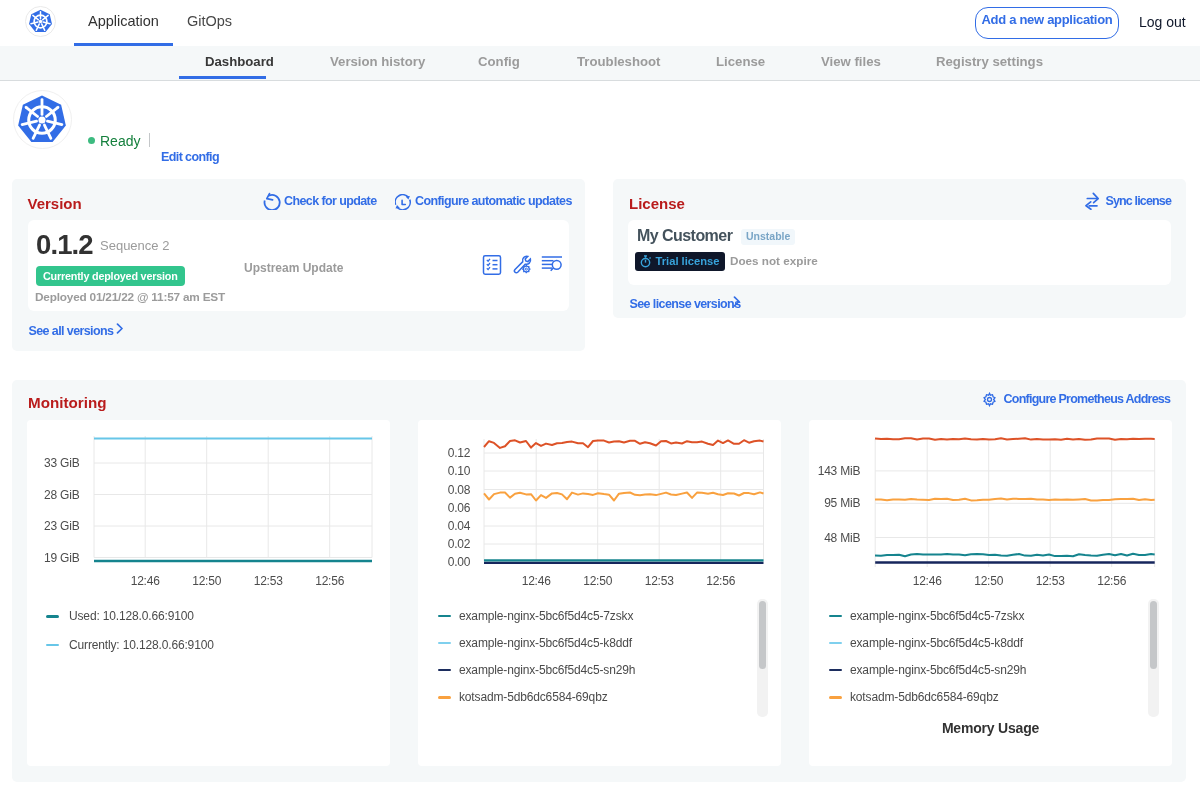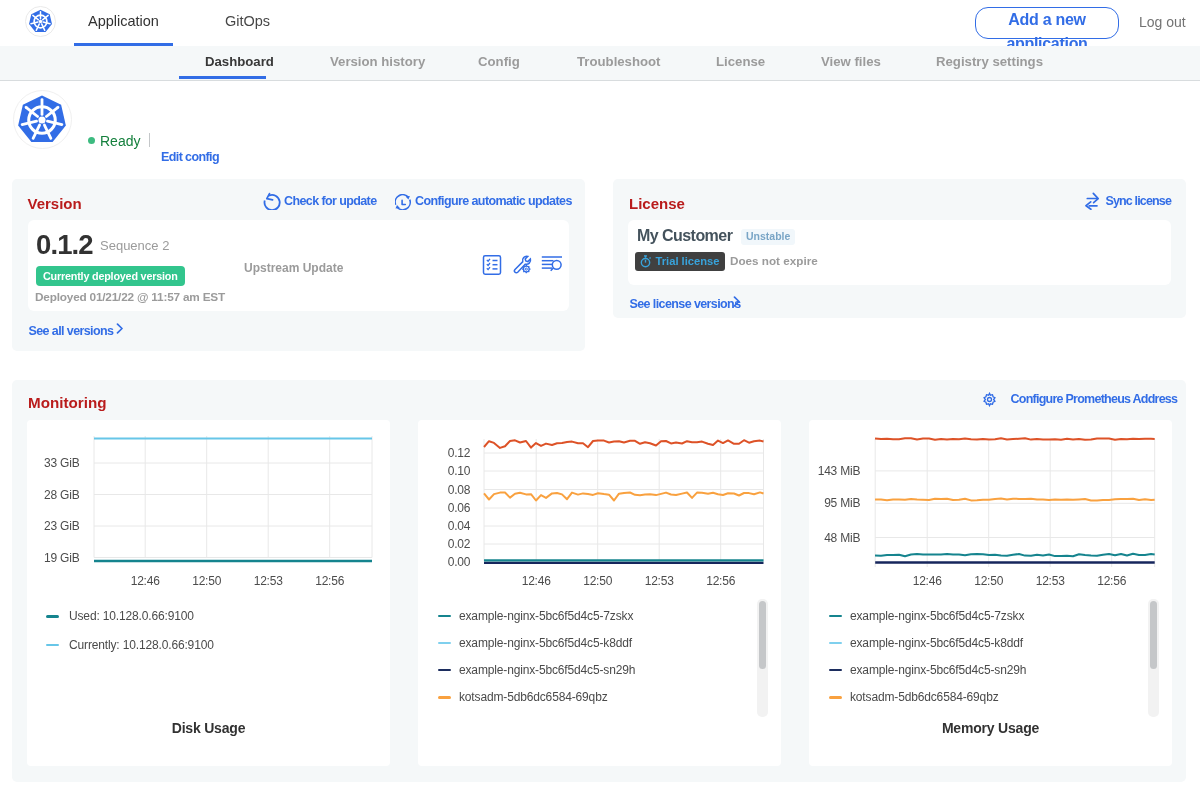--- a/index.html
+++ b/index.html
@@ -30,23 +30,23 @@
         <line x1="60.7" y1="53.4" x2="89.0" y2="59.9"></line>
         <line x1="54.8" y1="60.9" x2="67.4" y2="87.0"></line>
         <line x1="45.2" y1="60.9" x2="32.6" y2="87.0"></line>
         <line x1="39.3" y1="53.4" x2="11.0" y2="59.9"></line>
         <line x1="41.4" y1="44.1" x2="18.7" y2="26.1"></line>
     </g>
     <circle cx="50" cy="51" r="7" fill="#fff"></circle>
   </svg>
   <div class="abs" style="left:88px;top:14px;font-size:14.5px;font-weight:500;color:#323232;line-height:15px;">Application</div>
   <div class="abs" style="left:74px;top:43px;width:99px;height:2.5px;background:#326de6;"></div>
-  <div class="abs" style="left:187px;top:14px;font-size:14.5px;font-weight:500;color:#474747;line-height:15px;margin-left:38px;">GitOps</div>
-  <div class="abs" style="left:975px;top:7px;width:144px;height:32px;border:1.3px solid #326de6;border-radius:13px;text-align:center;line-height:23.5px;font-size:16px;font-weight:bold;letter-spacing:-0.3px;color:#326de6;">Add a new application</div>
-  <div class="abs" style="left:1139px;top:15px;font-size:14px;font-weight:500;color:#737373;line-height:15px;">Log out</div>
+  <div class="abs" style="left:187px;top:14px;font-size:14.5px;font-weight:500;color:#474747;line-height:15px;">GitOps</div>
+  <div class="abs" style="left:975px;top:7px;width:144px;height:32px;border:1.3px solid #326de6;border-radius:13px;text-align:center;line-height:23.5px;font-size:13px;font-weight:bold;letter-spacing:-0.3px;color:#326de6;">Add a new application</div>
+  <div class="abs" style="left:1139px;top:15px;font-size:14px;font-weight:500;color:#0f172a;line-height:15px;">Log out</div>
 
   <div class="abs" style="left:0;top:45.5px;width:1200px;height:1px;background:#dcdcdc;"></div>
 
   <div class="abs" style="left:0;top:46px;width:1200px;height:35px;background:#f5f8f9;border-bottom:1px solid #d8dcde;"></div>
   <div class="tab" style="left:189px;color:#383838;">Dashboard</div>
   <div class="abs" style="left:179px;top:76px;width:87px;height:3px;background:#326de6;"></div>
   <div class="tab" style="left:314px;">Version history</div>
   <div class="tab" style="left:462px;">Config</div>
   <div class="tab" style="left:561px;">Troubleshoot</div>
   <div class="tab" style="left:700px;">License</div>
@@ -146,41 +146,41 @@
       <path d="M4.3 9.5 L13.6 9.5"></path>
       <path d="M10.3 4.4 L15.2 9.6 L10.6 13.6"></path>
       <path d="M6.2 16.8 L14 16.8"></path>
       <path d="M7.7 12.9 L3 16.7 L7.9 20.2"></path>
     </g>
   </svg>
   <div class="lk" style="left:1105.5px;top:194px;letter-spacing:-0.85px;">Sync license</div>
   <div class="whitebox" style="left:628px;top:219.5px;width:543px;height:65.5px;"></div>
   <div class="abs" style="left:637px;top:227px;font-size:16px;font-weight:bold;letter-spacing:-0.55px;color:#44525c;line-height:17px;">My Customer</div>
   <div class="abs" style="left:741px;top:229px;height:15.5px;background:#f1f7fb;border-radius:3px;color:#79a5c6;font-size:10.5px;font-weight:600;line-height:15.5px;padding:0 5px;">Unstable</div>
-  <div class="abs" style="left:634.5px;top:251.5px;height:19px;background:#404040;border-radius:3px;color:#38a3db;font-size:11.2px;font-weight:bold;line-height:19px;padding:0 5px 0 21px;">Trial license</div>
+  <div class="abs" style="left:634.5px;top:251.5px;height:19px;background:#0f172a;border-radius:3px;color:#38a3db;font-size:11.2px;font-weight:bold;line-height:19px;padding:0 5px 0 21px;">Trial license</div>
   <svg class="abs" style="left:638.5px;top:254.5px;" width="13" height="13" viewBox="0 0 14 14" fill="none" stroke="#38a3db" stroke-width="1.5">
     <circle cx="7" cy="8.2" r="4.5"></circle>
     <line x1="7" y1="8.2" x2="7" y2="5.2"></line>
     <line x1="5.4" y1="1" x2="8.6" y2="1"></line>
     <line x1="7" y1="1" x2="7" y2="3"></line>
     <line x1="11.4" y1="2.6" x2="12.4" y2="3.7"></line>
   </svg>
   <div class="abs" style="left:730px;top:254px;font-size:11.7px;font-weight:600;color:#9b9b9b;line-height:13px;">Does not expire</div>
   <div class="lk" style="left:629.5px;top:297px;">See license versions</div>
   <svg class="abs" style="left:731px;top:296px;" width="11" height="11" viewBox="0 0 11 11" fill="none" stroke="#326de6" stroke-width="1.7">
       <path d="M3.5 1.2 L8 5.5 L3.5 9.8" stroke-linecap="round" stroke-linejoin="round"></path>
     </svg>
 
   <div class="card" style="left:12px;top:380px;width:1174px;height:402px;"></div>
   <div class="t14" style="left:28px;top:395px;font-size:15.2px;">Monitoring</div>
   <svg class="abs" style="left:982px;top:391.5px;" width="15" height="15" viewBox="0 0 24 24" fill="none" stroke="#326de6" stroke-width="2.1">
     <circle cx="12" cy="12" r="3.2"></circle>
     <path d="M12 2.2 l1.5 3 3.3-0.9 0.9 3.3 3 1.5 -2.1 2.9 2.1 2.9 -3 1.5 -0.9 3.3 -3.3-0.9 -1.5 3 -1.5-3 -3.3 0.9 -0.9-3.3 -3-1.5 2.1-2.9 -2.1-2.9 3-1.5 0.9-3.3 3.3 0.9z"></path>
   </svg>
-  <div class="lk" style="left:1003.5px;top:392px;letter-spacing:-0.75px;margin-left:7px;">Configure Prometheus Address</div>
+  <div class="lk" style="left:1003.5px;top:392px;letter-spacing:-0.75px;">Configure Prometheus Address</div>
 
   <div class="whitebox" style="left:27px;top:420px;width:363px;height:346px;border-radius:4px;"></div>
   <div class="whitebox" style="left:418px;top:420px;width:363px;height:346px;border-radius:4px;"></div>
   <div class="whitebox" style="left:809px;top:420px;width:363px;height:346px;border-radius:4px;"></div>
 
   <svg class="abs" style="left:27px;top:420px;" width="363" height="170">
     <g stroke="#e8e8e8" stroke-width="1">
       <line x1="67" y1="16" x2="67" y2="137.5"></line>
       <line x1="118.2" y1="16" x2="118.2" y2="137.5"></line>
       <line x1="179.7" y1="16" x2="179.7" y2="137.5"></line>
@@ -204,21 +204,20 @@
       <text x="118.2" y="164.5">12:46</text>
       <text x="179.7" y="164.5">12:50</text>
       <text x="241.2" y="164.5">12:53</text>
       <text x="302.7" y="164.5">12:56</text>
     </g>
   </svg>
   <div class="dash" style="left:45.5px;top:615px;background:#15848e;"></div>
   <div class="leg" style="left:69px;top:609.5px;">Used: 10.128.0.66:9100</div>
   <div class="dash" style="left:45.5px;top:643.7px;background:#67c6e8;"></div>
   <div class="leg" style="left:69px;top:639px;">Currently: 10.128.0.66:9100</div>
-  <div class="ctitle" style="left:27px;top:720.5px;">Disk Usage</div>
 
   <svg class="abs" style="left:418px;top:420px;" width="363" height="170">
     <g stroke="#e8e8e8" stroke-width="1">
       <line x1="66" y1="19" x2="66" y2="141.5"></line>
       <line x1="118.2" y1="19" x2="118.2" y2="141.5"></line>
       <line x1="179.7" y1="19" x2="179.7" y2="141.5"></line>
       <line x1="241.2" y1="19" x2="241.2" y2="141.5"></line>
       <line x1="302.7" y1="19" x2="302.7" y2="141.5"></line>
       <line x1="345.5" y1="19" x2="345.5" y2="141.5"></line>
       <line x1="66" y1="33" x2="345.5" y2="33"></line>

